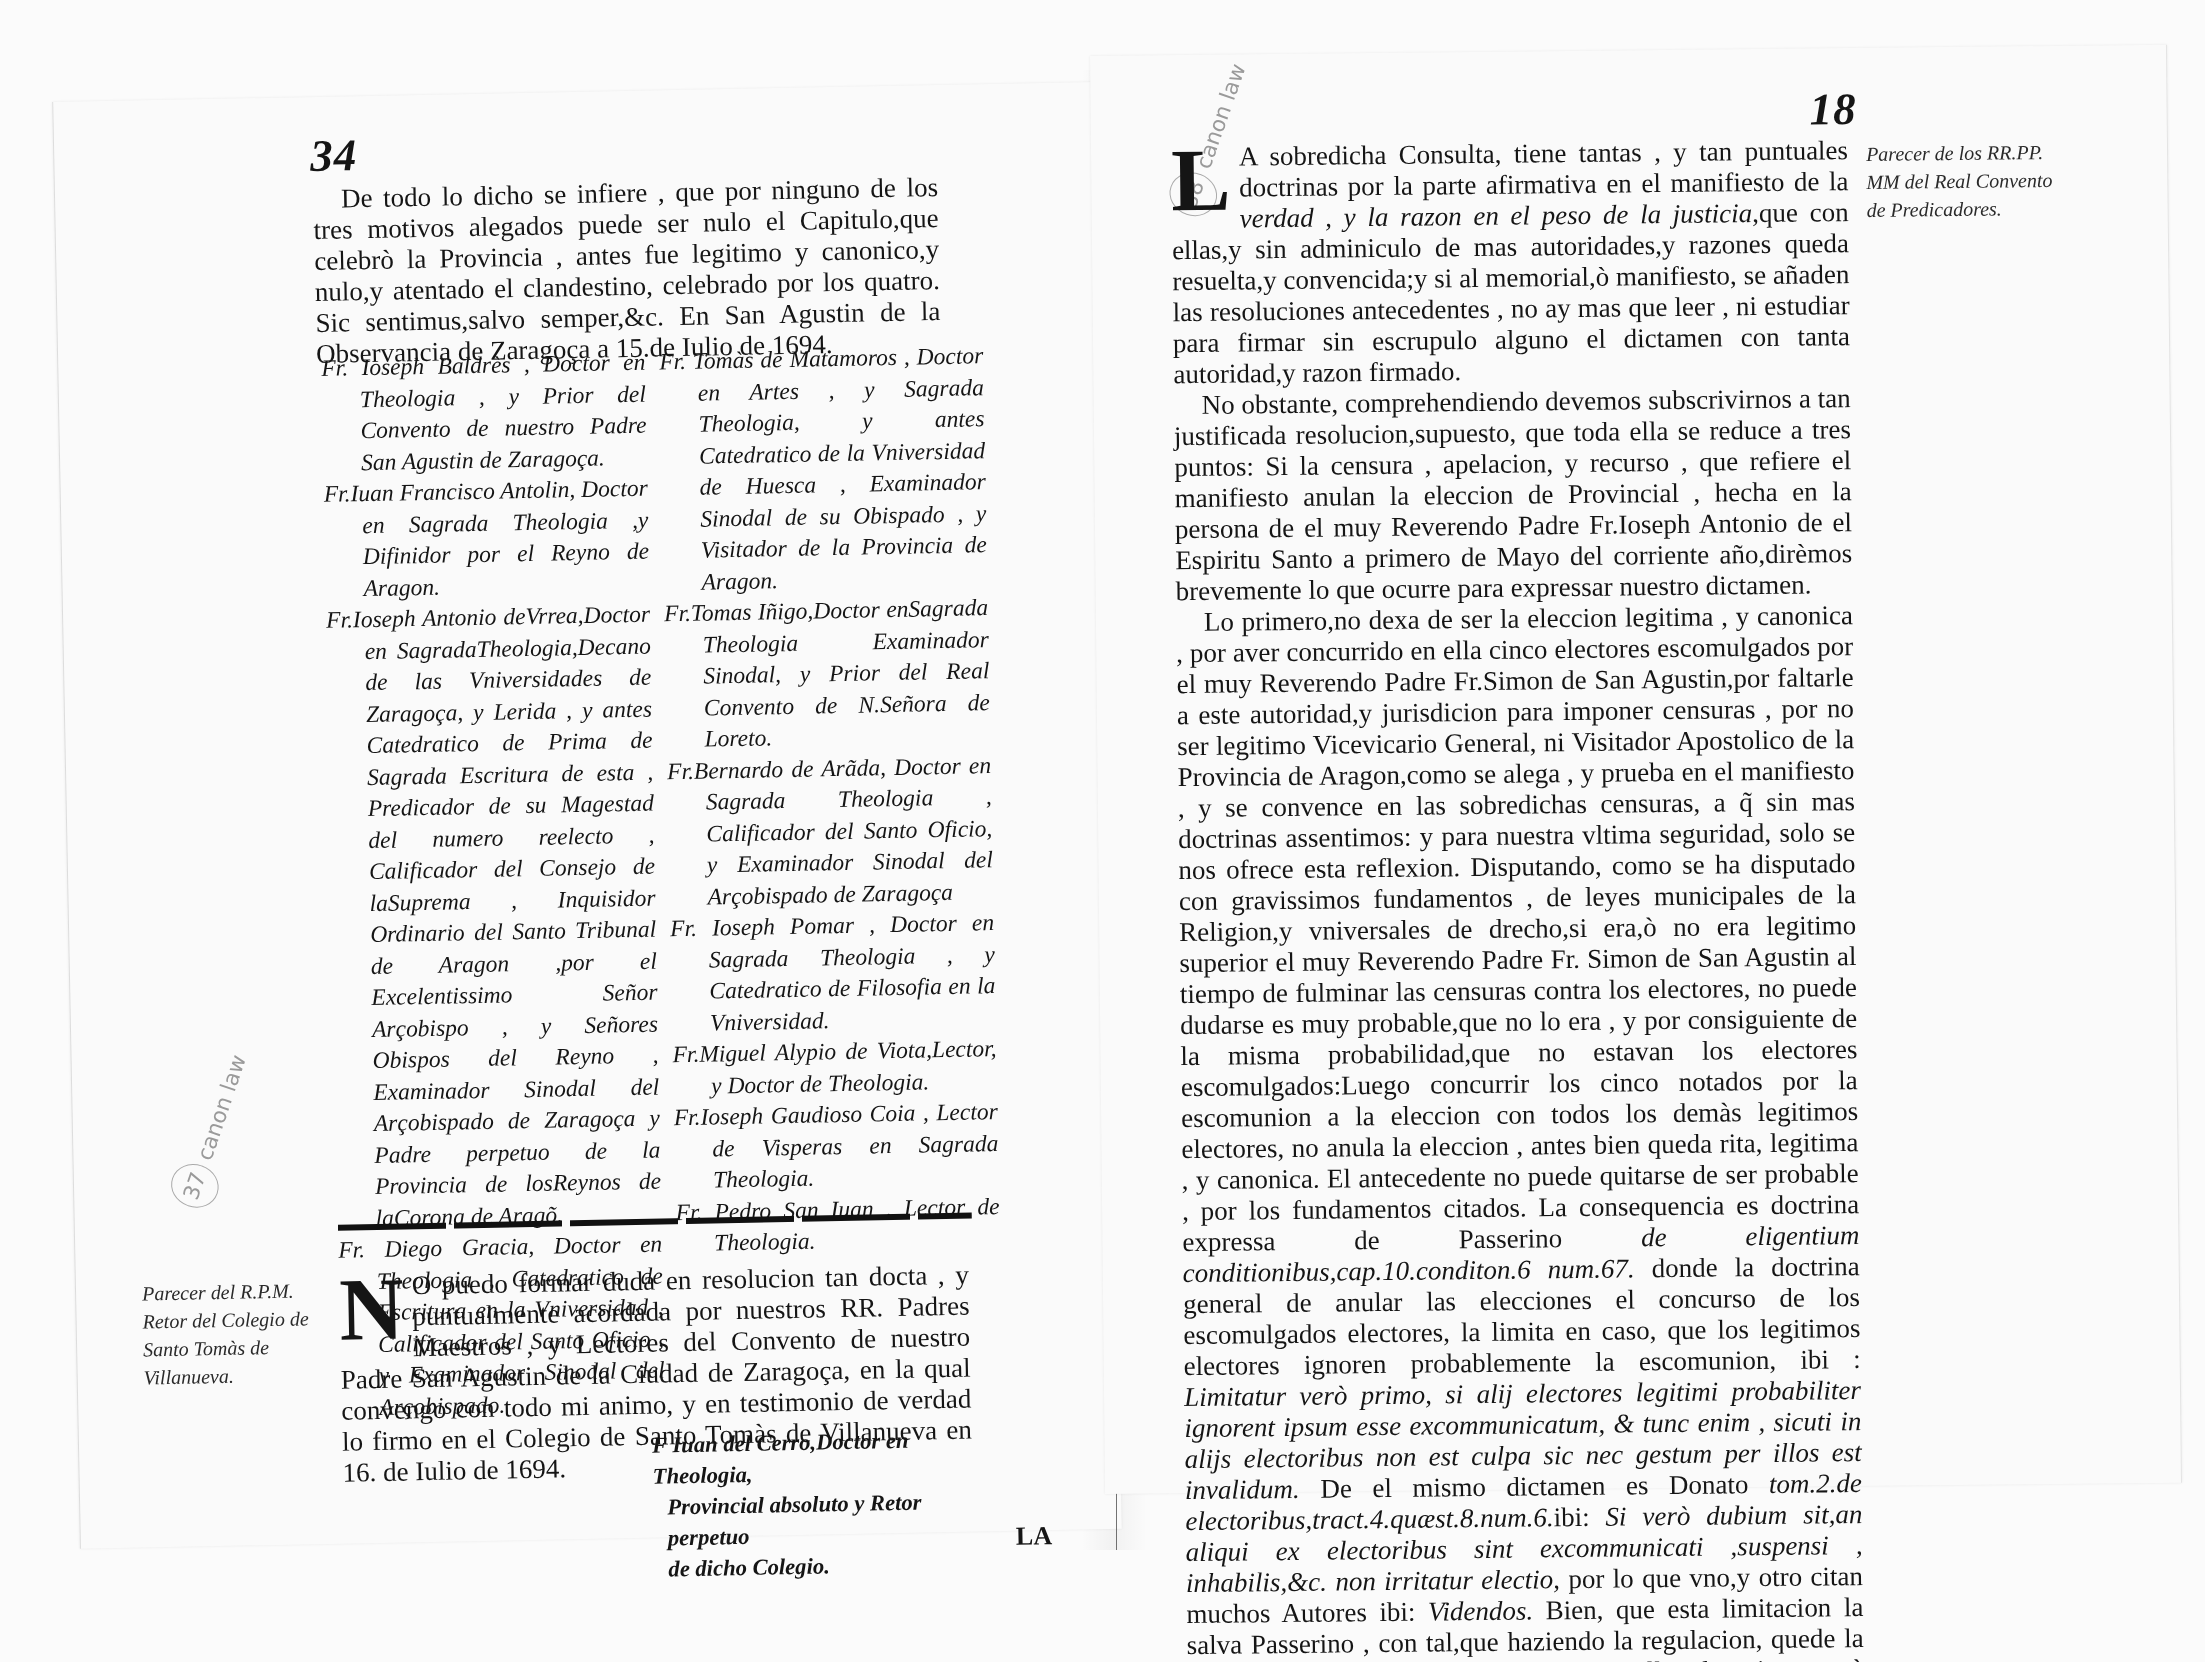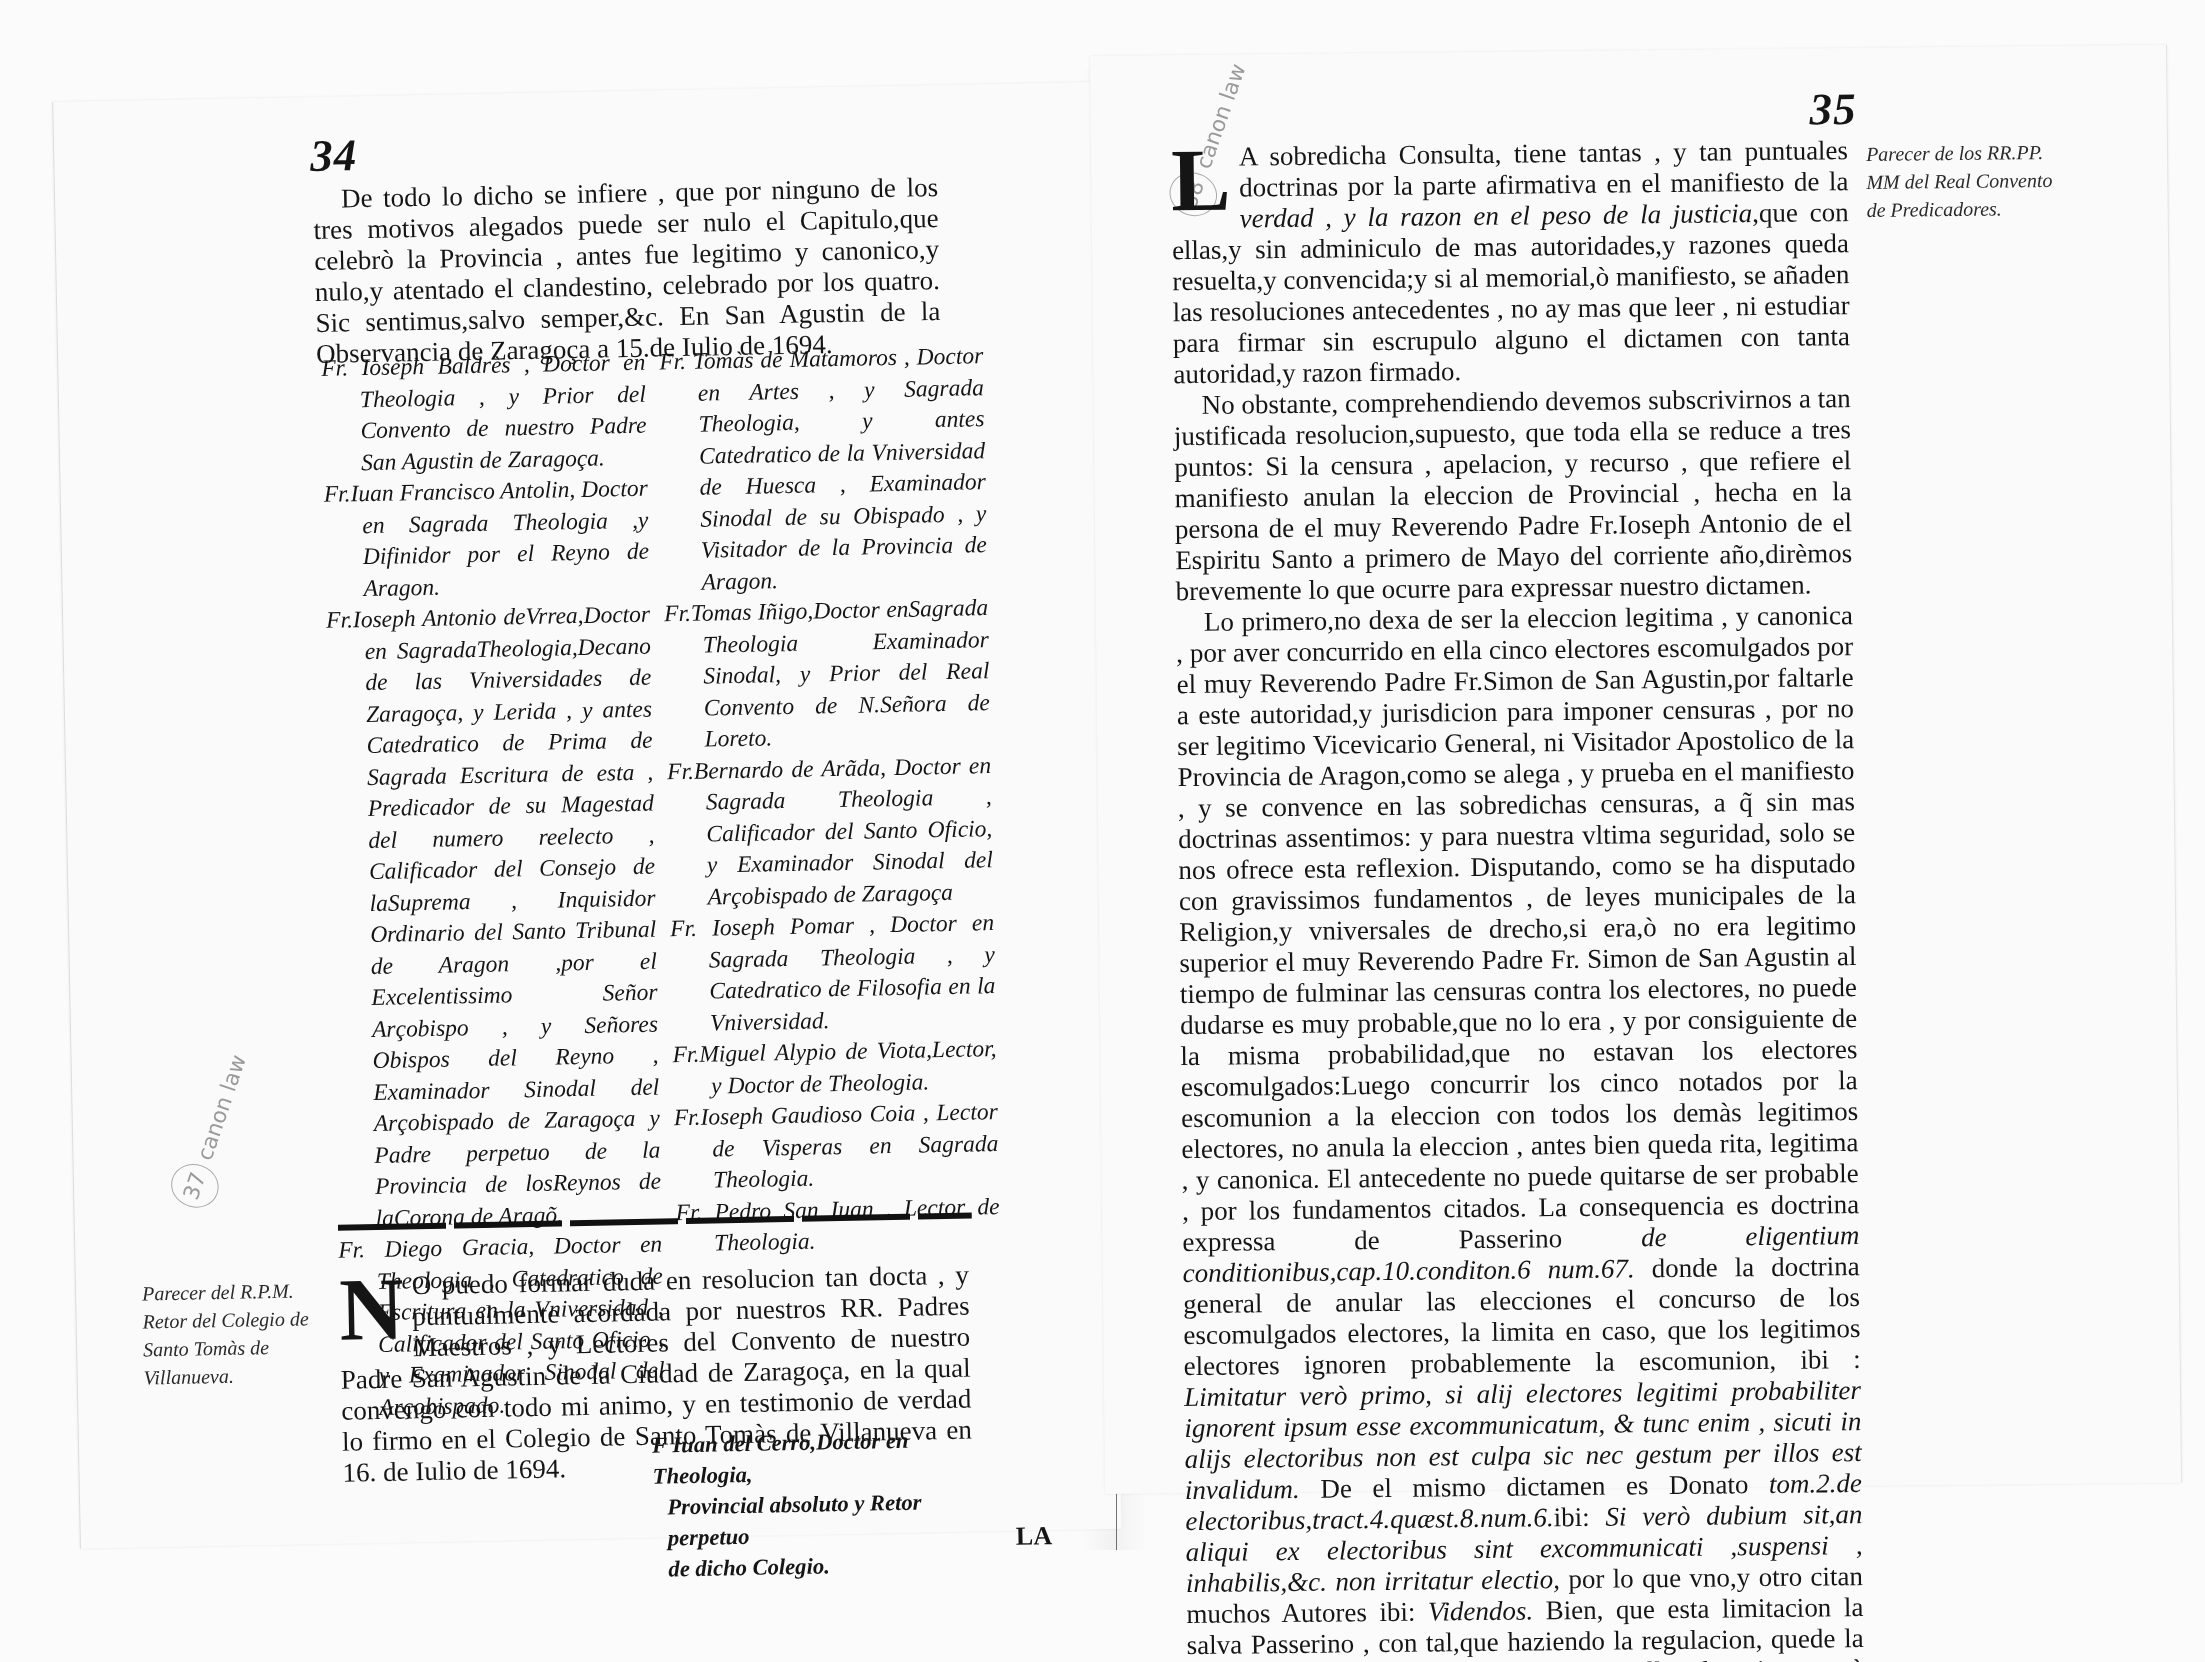--- a/index.html
+++ b/index.html
@@ -84,21 +84,21 @@
 
 <div class="spine"></div>
 
 <div class="page page-right">
 
   <div class="hand" style="left:42px;top:61px;transform:rotate(-70deg);">
     <span class="circle">38</span>
     <span>canon law</span>
   </div>
 
-  <div class="abs pagenum" style="left:719px;top:35px;">35</div>
+  <div class="abs pagenum" style="left:719px;top:35px;">18</div>
 
   <div class="abs margin-note" style="left:775px;top:92px;width:197px;">Parecer de los RR.PP. MM del Real Convento de Predicadores.</div>
 
   <div class="abs body" id="right-body" style="left:80px;top:87px;width:677px;">
     <span class="dropcap">L</span>
     <p><span>A sobredicha Consulta, tiene tantas , y tan puntuales doctrinas por la parte afirmativa en el manifiesto de la </span><span class="ital">verdad , y la razon en el peso de la justicia</span><span>,que con ellas,y sin adminiculo de mas autoridades,y razones queda resuelta,y convencida;y si al memorial,ò manifiesto, se añaden las resoluciones antecedentes , no ay mas que leer , ni estudiar para firmar sin escrupulo alguno el dictamen con tanta autoridad,y razon firmado.</span></p>
     <p class="ind"><span>No obstante, comprehendiendo devemos subscrivirnos a tan justificada resolucion,supuesto, que toda ella se reduce a tres puntos: Si la censura , apelacion, y recurso , que refiere el manifiesto anulan la eleccion de Provincial , hecha en la persona de el muy Reverendo Padre Fr.Ioseph Antonio de el Espiritu Santo a primero de Mayo del corriente año,dirèmos brevemente lo que ocurre para expressar nuestro dictamen.</span></p>
     <p class="ind"><span>Lo primero,no dexa de ser la eleccion legitima , y canonica , por aver concurrido en ella cinco electores escomulgados por el muy Reverendo Padre Fr.Simon de San Agustin,por faltarle a este autoridad,y jurisdicion para imponer censuras , por no ser legitimo Vicevicario General, ni Visitador Apostolico de la Provincia de Aragon,como se alega , y prueba en el manifiesto , y se convence en las sobredichas censuras, a q̃ sin mas doctrinas assentimos: y para nuestra vltima seguridad, solo se nos ofrece esta reflexion. Disputando, como se ha disputado con gravissimos fundamentos , de leyes municipales de la Religion,y vniversales de drecho,si era,ò no era legitimo superior el muy Reverendo Padre Fr. Simon de San Agustin al tiempo de fulminar las censuras contra los electores, no puede dudarse es muy probable,que no lo era , y por consiguiente de la misma probabilidad,que no estavan los electores escomulgados:Luego concurrir los cinco notados por la escomunion a la eleccion con todos los demàs legitimos electores, no anula la eleccion , antes bien queda rita, legitima , y canonica. El antecedente no puede quitarse de ser probable , por los fundamentos citados. La consequencia es doctrina expressa de Passerino </span><span class="ital">de eligentium conditionibus,cap.10.conditon.6 num.67.</span><span> donde la doctrina general de anular las elecciones el concurso de los escomulgados electores, la limita en caso, que los legitimos electores ignoren probablemente la escomunion, ibi : </span><span class="ital">Limitatur verò primo, si alij electores legitimi probabiliter ignorent ipsum esse excommunicatum, &amp; tunc enim , sicuti in alijs electoribus non est culpa sic nec gestum per illos est invalidum.</span><span> De el mismo dictamen es Donato </span><span class="ital">tom.2.de electoribus,tract.4.quæst.8.num.6.</span><span>ibi: </span><span class="ital">Si verò dubium sit,an aliqui ex electoribus sint excommunicati ,suspensi , inhabilis,&amp;c. non irritatur electio,</span><span> por lo que vno,y otro citan muchos Autores ibi: </span><span class="ital">Videndos.</span><span> Bien, que esta limitacion la salva Passerino , con tal,que haziendo la regulacion, quede la mayor parte por el electo, excluidos aquellos de quienes està la duda , lo qual no dudamos se halla en la sobredicha eleccion , </span></p>
   </div>
 </div>

